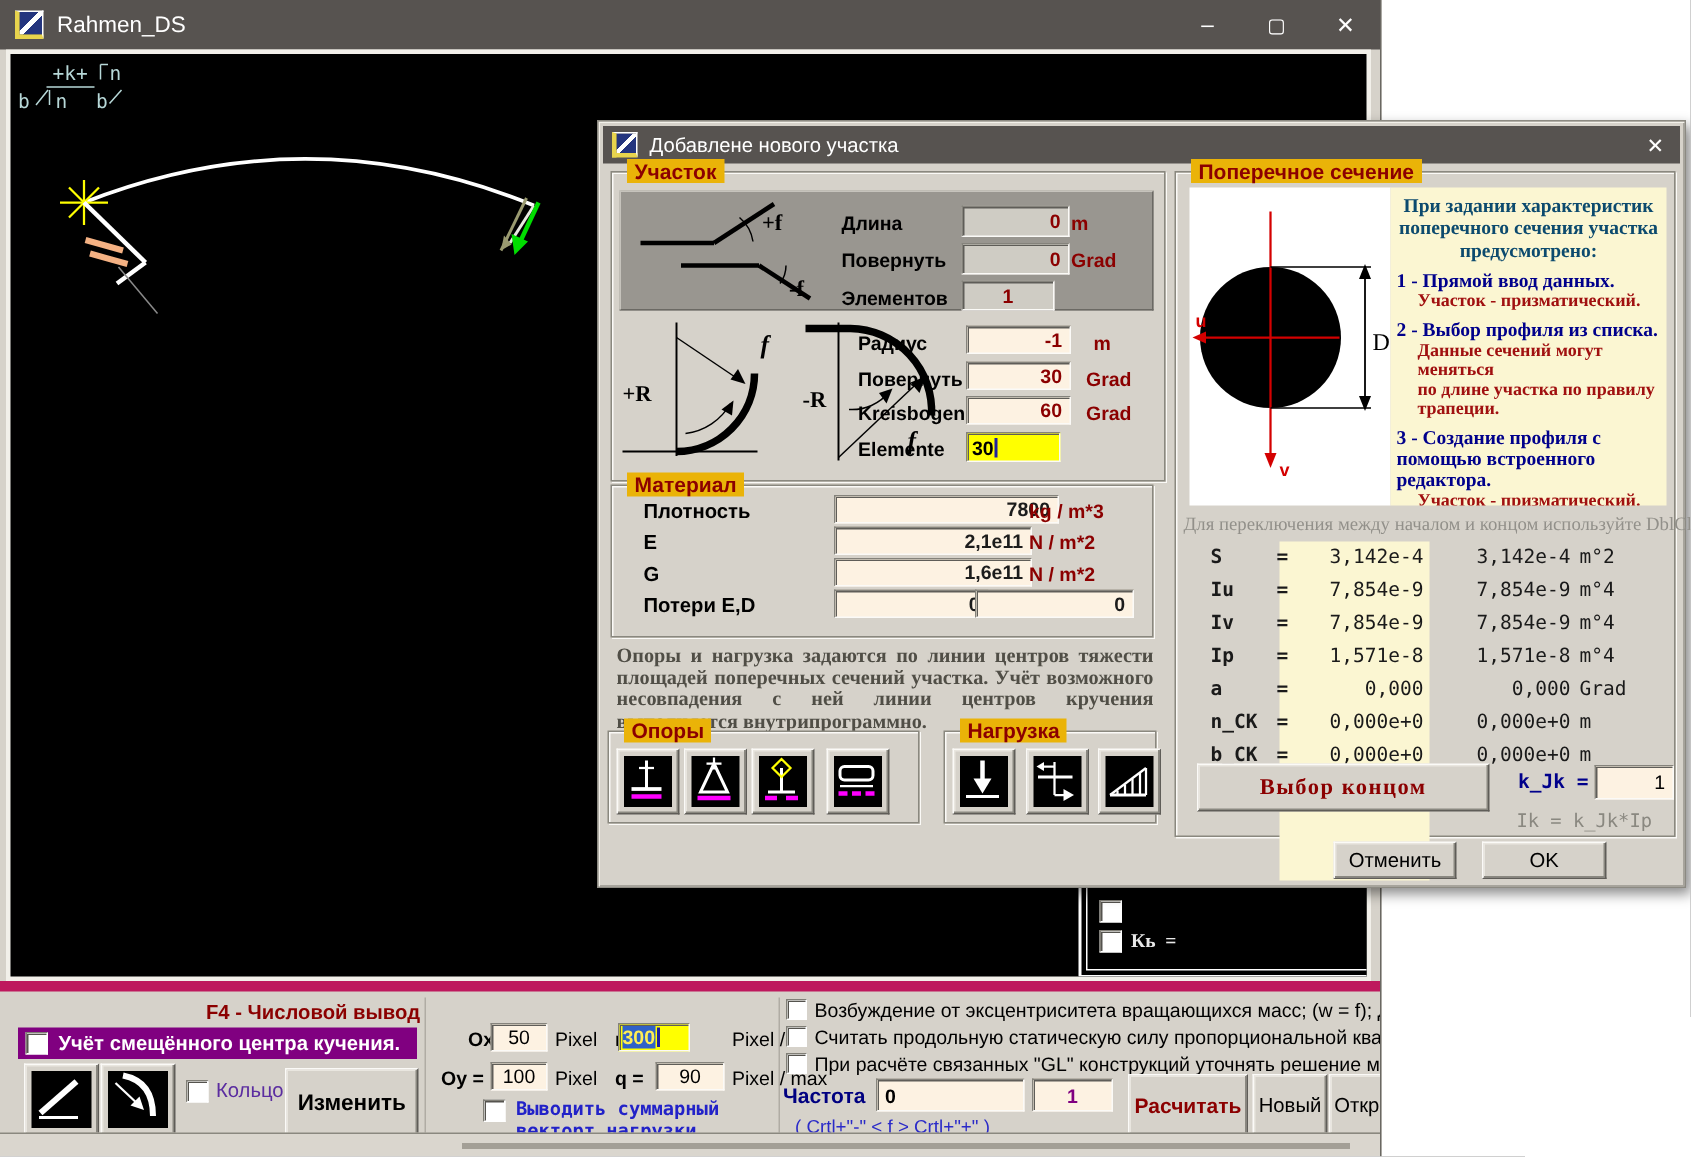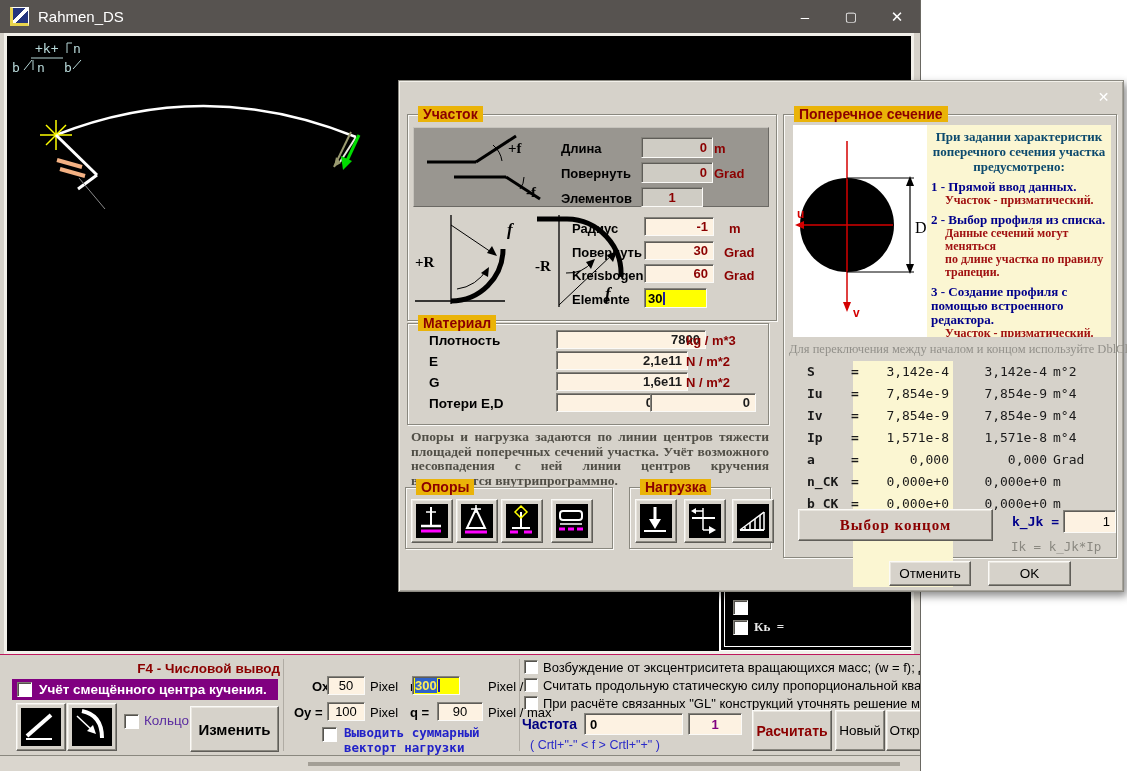--- a/index.html
+++ b/index.html
@@ -89,21 +89,21 @@
         </svg>
 
         <div class="abs" style="left:712px;top:520px;width:196px;height:92px;background:#000;border:2px solid #fff;outline:1px solid #fff;outline-offset:-6px;">
           <div class="abs checkbox" style="left:12px;top:42px;"></div>
           <div class="abs checkbox" style="left:12px;top:62px;"></div>
           <div class="abs serif" style="left:33px;top:61px;color:#e8e8e8;font-weight:bold;font-size:13px;white-space:pre;">Кь  =</div>
         </div>
       </div>
     </div>
 
-    <div class="abs" style="left:0;top:654px;width:920px;height:101px;background:#d6d2ca;border-top:1px solid #be185d;">
+    <div class="abs" style="left:0;top:654px;width:920px;height:101px;background:#d6d2ca;border-top:7px solid #be185d;">
       <div class="abs" style="left:283px;top:4px;width:1px;height:92px;background:#b0aca4;"></div>
       <div class="abs" style="left:519px;top:4px;width:1px;height:92px;background:#b0aca4;"></div>
 
       <div class="abs" style="left:58px;top:6px;width:222px;text-align:right;color:#8b0000;font-weight:bold;font-size:13.5px;">F4 - Числовой вывод</div>
       <div class="abs" style="left:12px;top:24px;width:266px;height:21px;background:#800080;display:flex;align-items:center;">
         <div class="checkbox" style="margin-left:5px;"></div>
         <span style="color:#fff;font-weight:bold;font-size:13.5px;margin-left:7px;white-space:nowrap;">Учёт смещённого центра кучения.</span>
       </div>
       <div class="abs btn" style="left:16px;top:48px;width:48px;height:46px;">
         <div class="icon-black">
@@ -184,20 +184,24 @@
     </div>
 
     <div class="abs" style="left:0;top:755px;width:920px;height:16px;background:#dad6ce;border-top:1px solid #8a887f;">
       <div class="abs" style="left:308px;top:6px;width:592px;height:4px;background:#a39f96;"></div>
     </div>
   </div>
 
   <div class="abs" style="left:398px;top:80px;width:724px;height:510px;background:#d6d2ca;border:1px solid #8c8a82;
               box-shadow:inset 1px 1px 0 #f3f1ea, inset -1px -1px 0 #a7a49c, 3px 4px 8px rgba(0,0,0,0.45);z-index:10;">
 
+    <div class="abs titlebar" style="left:3px;top:3px;width:718px;height:25px;">
+      <div class="appicon" style="width:17px;height:17px;margin-left:6px;"></div>
+      <div style="margin-left:8px;font-size:13.5px;">Добавлене нового участка</div>
+    </div>
     <div class="abs" style="left:688px;top:3px;width:33px;height:25px;color:#fff;display:flex;align-items:center;justify-content:center;font-size:14px;">✕</div>
 
     <div class="abs gb" style="left:8px;top:33px;width:368px;height:205px;">
       <div class="gb-label">Участок</div>
     </div>
 
     <div class="abs" style="left:14px;top:46px;width:354px;height:78px;background:#999690;border:1px solid;border-color:#c6c3bc #6b6964 #6b6964 #c6c3bc;">
       <svg width="145" height="74" style="position:absolute;left:8px;top:2px;">
         <path d="M5,32 H54" stroke="#000" stroke-width="3"></path>
         <path d="M54,32 L94,6" stroke="#000" stroke-width="3"></path>

